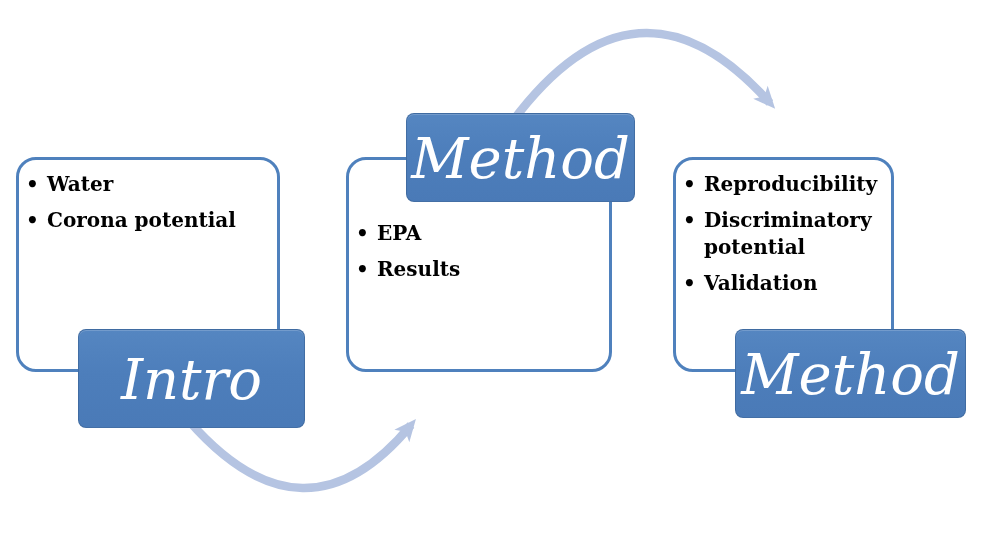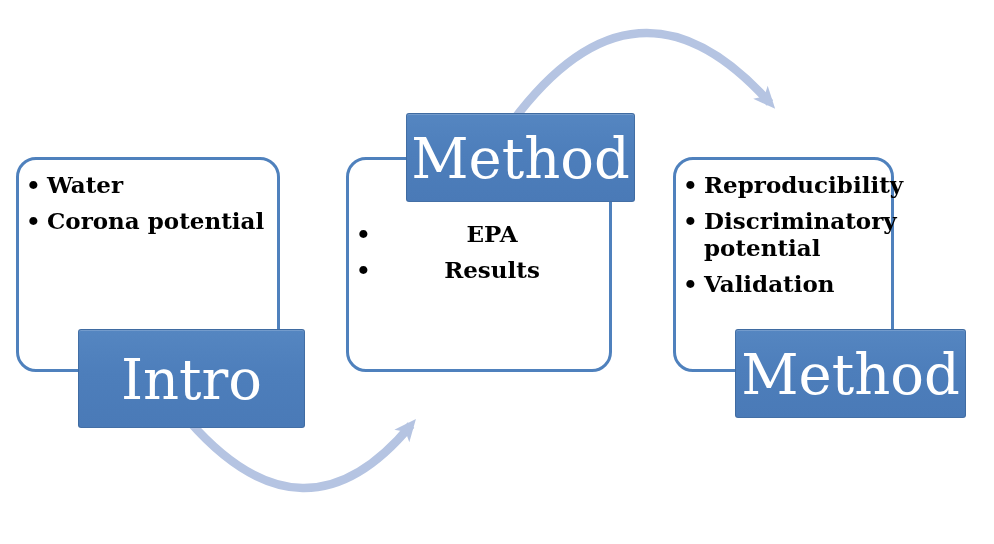--- a/index.html
+++ b/index.html
@@ -19,60 +19,61 @@
   }
   .panel {
     position: absolute;
     background: #ffffff;
     border: 3.5px solid var(--shape-border, #4f81bd);
     border-radius: 20px;
     box-sizing: border-box;
     z-index: 2;
   }
   .panel-intro   { left: 16px;  top: 157px; width: 264px; height: 215px; }
-  .panel-method  { left: 346px; top: 157px; width: 266px; height: 215px; text-align: center; }
+  .panel-method  { left: 346px; top: 157px; width: 266px; height: 215px; }
   .panel-results { left: 673px; top: 157px; width: 221px; height: 215px; }
 
   ul.bullets {
     list-style: none;
     margin: 0;
     padding: 11px 2px 0 6px;
   }
   .panel-method ul.bullets { padding-top: 60px; }
   ul.bullets li {
     position: relative;
     padding-left: 22px;
     font-weight: bold;
-    font-size: 23px;
+    font-size: 20px;
     line-height: 27px;
     color: var(--bullet-text, #000000);
   }
   ul.bullets li + li { margin-top: 9px; }
   ul.bullets li::before {
     content: "\2022";
     position: absolute;
     left: 1px;
     top: 0;
   }
 
   .label-box {
     position: absolute;
     background: linear-gradient(180deg, #5586c1 0%, var(--shape-fill, #4d7ebb) 45%, #4a7ab7 100%);
     border: 1px solid rgba(56, 96, 146, 0.6);
-    border-radius: 3px;
+    border-radius: 8px;
     box-sizing: border-box;
     display: flex;
     align-items: center;
     justify-content: center;
     color: var(--label-text, #ffffff);
     font-size: 56px;
     line-height: 1;
     padding-top: 3px;
     z-index: 3;
     box-shadow: inset 0 1px 0 rgba(255,255,255,0.18);
+    font-style: italic;
   }
   .label-intro   { left: 78px;  top: 329px; width: 227px; height: 99px; }
   .label-method  { left: 406px; top: 113px; width: 229px; height: 89px; }
   .label-results { left: 735px; top: 329px; width: 231px; height: 89px; }
 </style>
 </head>
 <body>
 
 <div class="stage">
 

